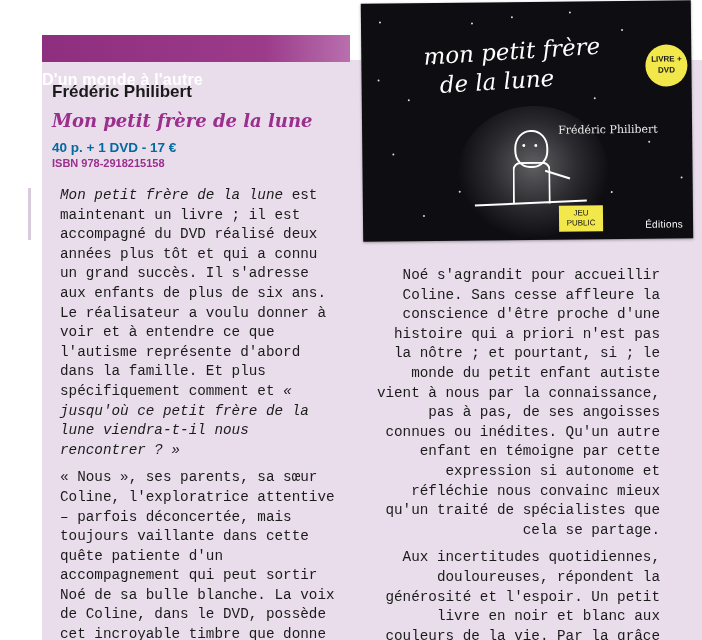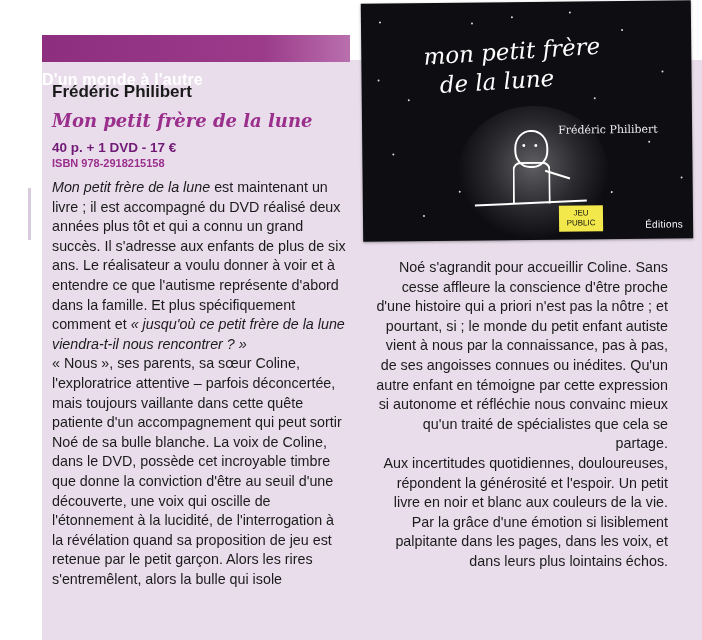--- a/index.html
+++ b/index.html
@@ -235,21 +235,21 @@
     font-weight: bold;
     color: #9a2f8c;
     font-family: "DejaVu Serif", serif;
   }
   .price {
     position: absolute;
     left: 52px;
     top: 140px;
     font-size: 13.5px;
     font-weight: bold;
-    color: #701a75;
+    color: #0369a1;
     font-family: "Liberation Sans", sans-serif;
   }
   .isbn {
     position: absolute;
     left: 52px;
     top: 157px;
     font-size: 11px;
     font-weight: bold;
     color: #9a2f8c;
     font-family: "Liberation Sans", sans-serif;
@@ -267,21 +267,21 @@
     left: 52px;
     top: 178px;
     width: 296px;
   }
   .col-right {
     left: 368px;
     top: 258px;
     width: 300px;
     text-align: right;
   }
-  .col p { margin: 0; }
+  .col p { margin: 8px; font-family: Liberation Mono, monospace; }
   .it { font-style: italic; }
 
   .signature {
     position: absolute;
     right: 34px;
     top: 646px;
     font-size: 15px;
     font-weight: normal;
     color: #1a1a1a;
     font-variant: small-caps;
@@ -325,20 +325,21 @@
     <div class="halo"></div>
     <div class="fig-head"></div>
     <div class="fig-eye-l"></div>
     <div class="fig-eye-r"></div>
     <div class="fig-body"></div>
     <div class="fig-arm"></div>
     <div class="fig-ground"></div>
     <div class="title-line1">mon petit frère</div>
     <div class="title-line2">de la lune</div>
     <div class="author">Frédéric Philibert</div>
+    <div class="badge">LIVRE + DVD</div>
     <div class="logo-left">JEU PUBLIC</div>
     <div class="logo-right">Éditions</div>
   </div>
 </div>
 
 <div class="book-title">Frédéric Philibert</div>
 <div class="book-subtitle">Mon petit frère de la lune</div>
 <div class="price">40 p. + 1 DVD - 17 €</div>
 <div class="isbn">ISBN 978-2918215158</div>
 

